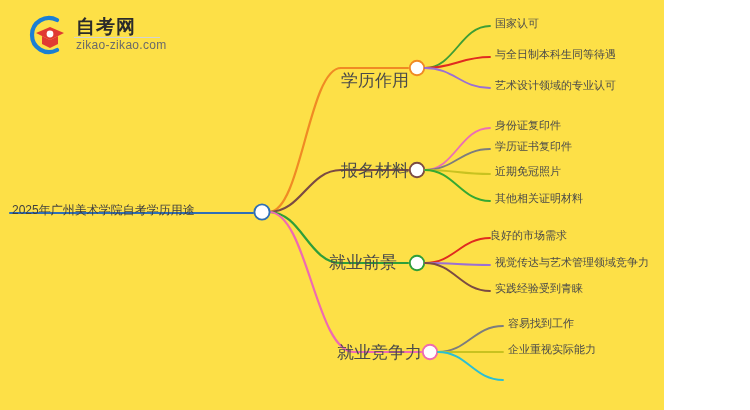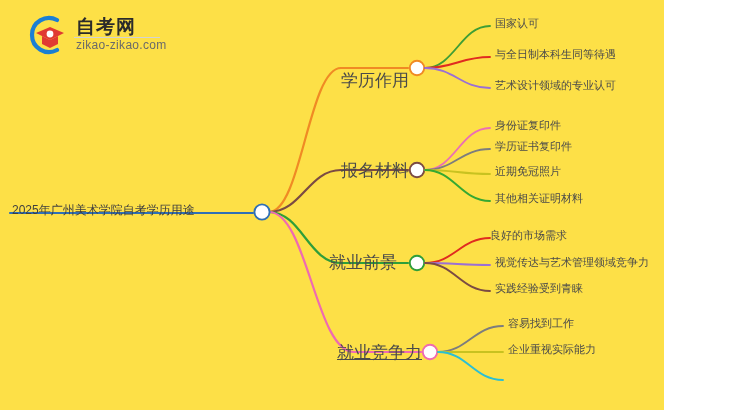--- a/index.html
+++ b/index.html
@@ -158,17 +158,17 @@
   <div class="node leaf" style="left:495px; top:120px;">身份证复印件</div>
   <div class="node leaf" style="left:495px; top:141px;">学历证书复印件</div>
   <div class="node leaf" style="left:495px; top:166px;">近期免冠照片</div>
   <div class="node leaf" style="left:495px; top:193px;">其他相关证明材料</div>
 
   <div class="node branch" style="left:329px; top:255px;font-family:Liberation Mono, monospace;">就业前景</div>
   <div class="node leaf" style="left:490px; top:230px;">良好的市场需求</div>
   <div class="node leaf" style="left:495px; top:257px;">视觉传达与艺术管理领域竞争力</div>
   <div class="node leaf" style="left:495px; top:283px;">实践经验受到青睐</div>
 
-  <div class="node branch" style="left:337px; top:344px;text-decoration:underline;">就业竞争力</div>
+  <div class="node branch" style="left:337px; top:344px;">就业竞争力</div>
   <div class="node leaf" style="left:508px; top:318px;">容易找到工作</div>
   <div class="node leaf" style="left:508px; top:344px;">企业重视实际能力</div>
 
 </div>
 
 </body></html>

